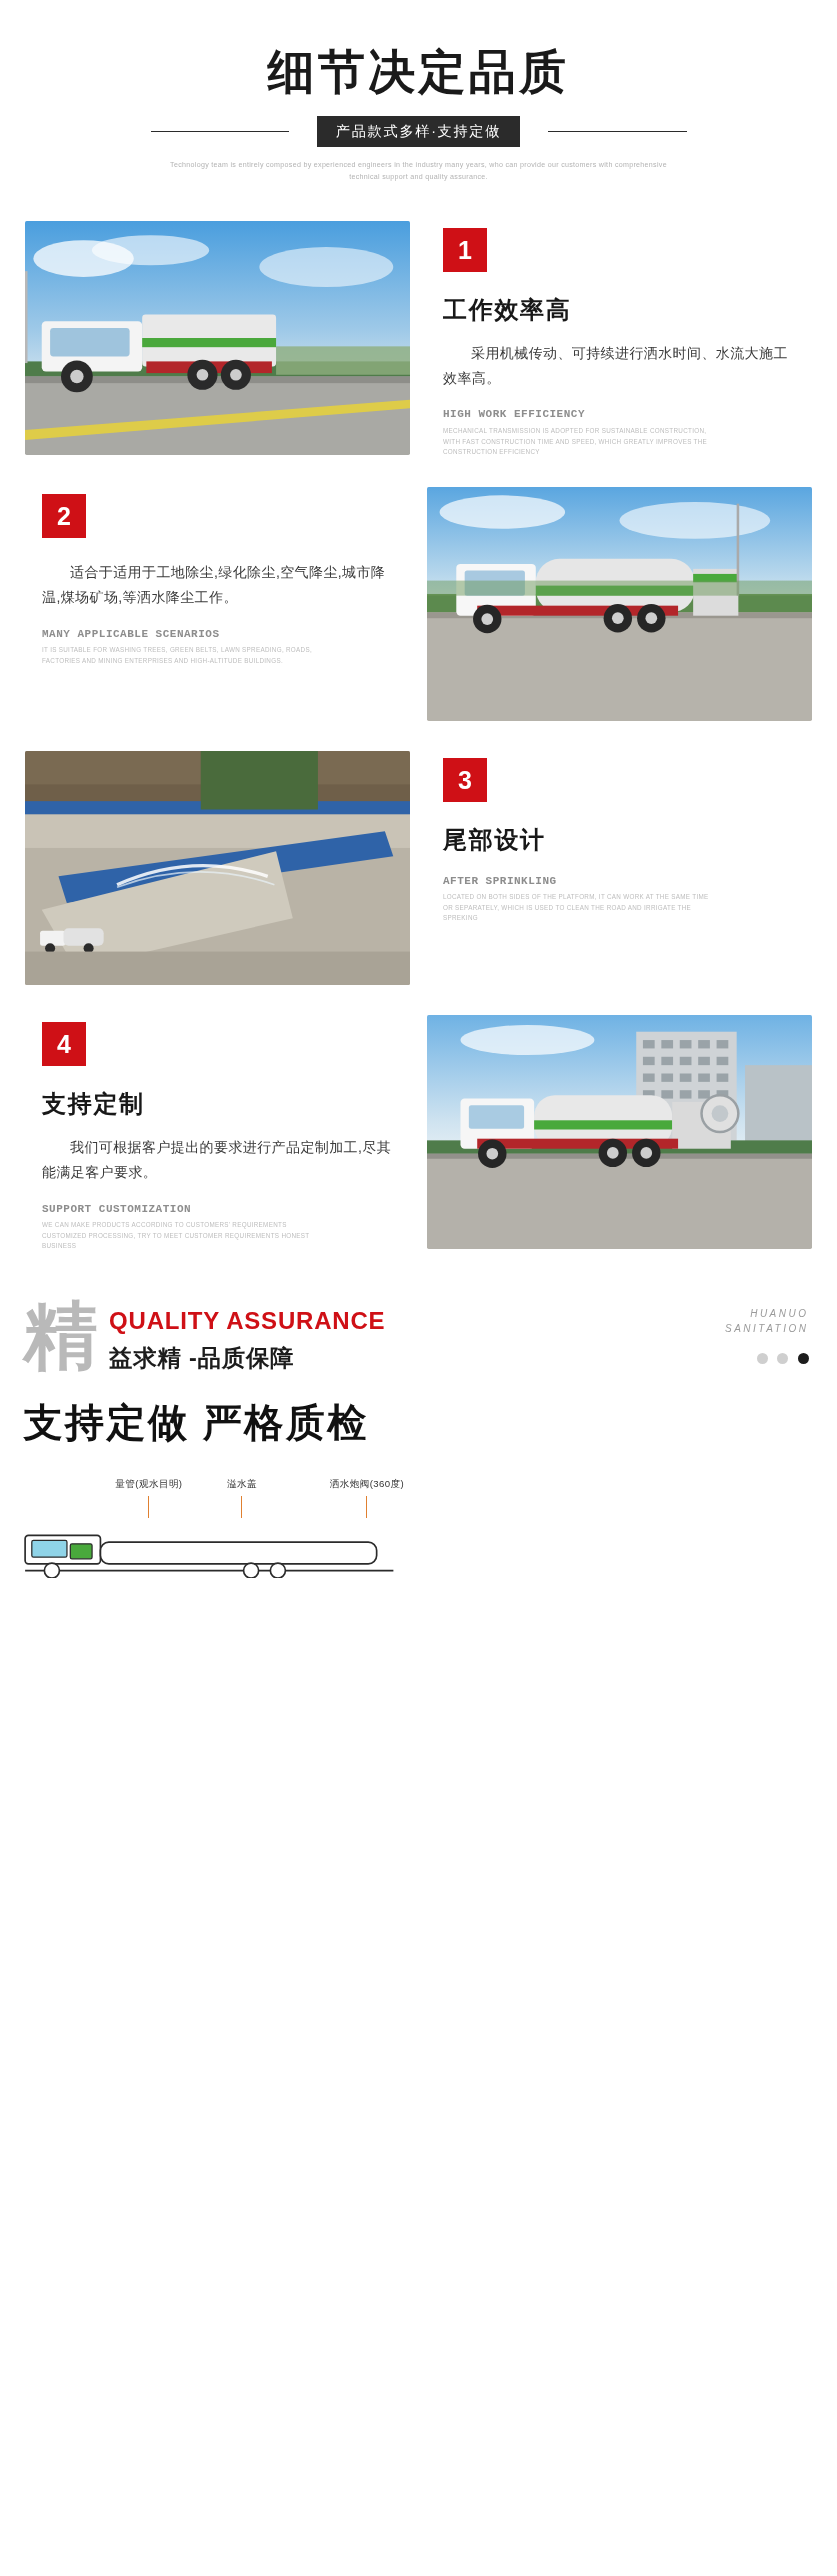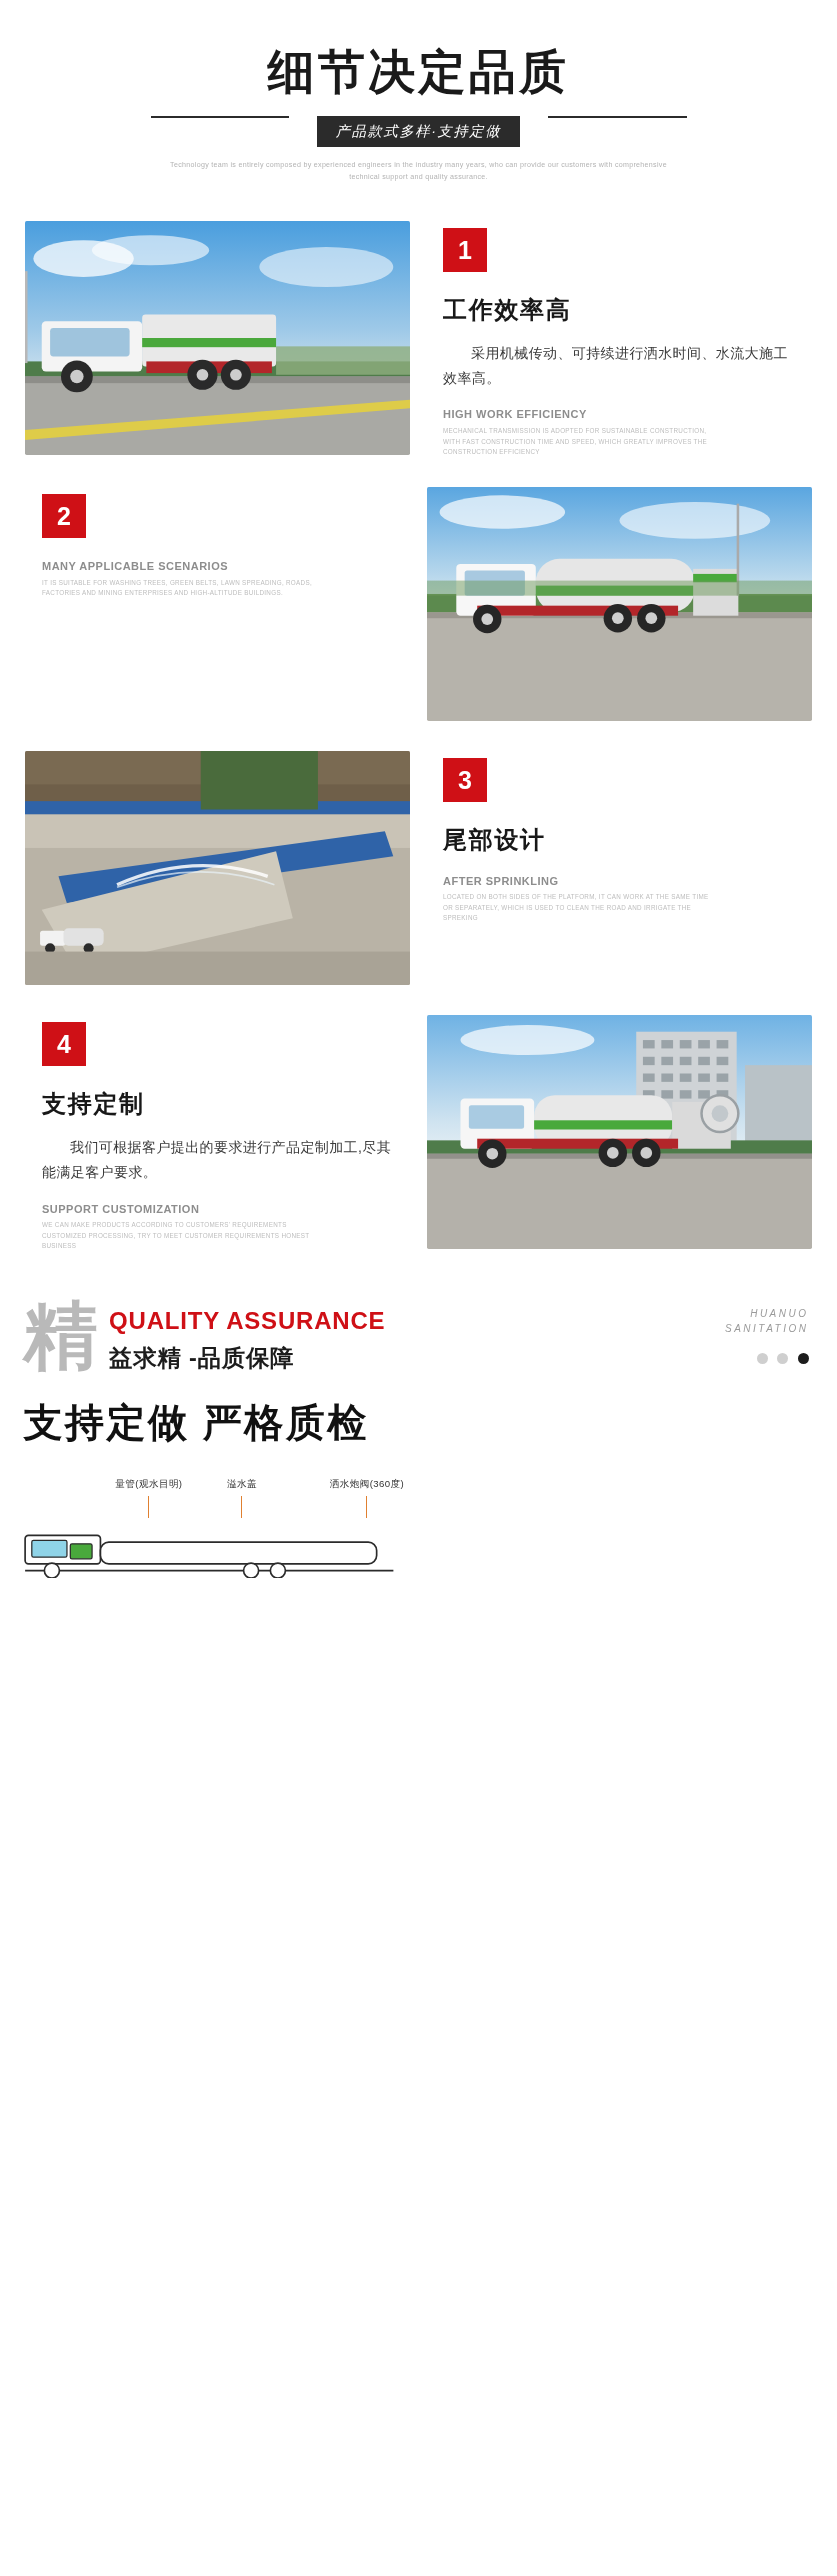--- a/index.html
+++ b/index.html
@@ -16,25 +16,24 @@
   .header-title {
     font-size: 47px;
     font-weight: bold;
     letter-spacing: 3.3px;
     color: #1a1a1a;
     line-height: 1.1;
   }
   .header-sub-wrap {
     margin: 18.4px auto 0 auto;
     display: flex;
-    align-items: flex-start;
+    align-items: center;
     justify-content: center;
     gap: 28px;
     width: 536px;
-    font-style: italic;
   }
   .header-rule { flex: 1; height: 1.7px; background: #2b2b2b; }
   .header-sub {
     background: #2b2b2b;
     color: #fff;
     font-size: 14.2px;
     letter-spacing: 1.7px;
     padding: 5.9px 18.4px;
     white-space: nowrap;
   }
@@ -97,20 +96,21 @@
     color: #3a3a3a;
     text-indent: 28px;
     letter-spacing: 0.4px;
   }
   .blk-entitle {
     margin-top: 18.4px;
     font-size: 11px;
     font-weight: bold;
     color: #8d8d8d;
     letter-spacing: 0.5px;
+    font-family: Liberation Mono, monospace;
   }
   .blk-endesc {
     margin-top: 5.9px;
     font-size: 6.3px;
     line-height: 1.65;
     color: #bdbdbd;
     letter-spacing: 0.3px;
     max-width: 276px;
   }
 
@@ -297,20 +297,21 @@
               <circle cx="228" cy="157" r="7" fill="#cfcfcf"></circle>
             <circle cx="268" cy="157" r="17" fill="#262626"></circle>
               <circle cx="268" cy="157" r="7" fill="#cfcfcf"></circle>
           </g>
           <rect x="370" y="20" width="3" height="110" fill="#aaa"></rect>
           <rect x="0" y="112" width="460" height="18" fill="#6d9a5b" opacity=".5"></rect>
         </svg>
       </div>
       <div class="textcol">
         <div class="num-badge">2</div>
+        <div class="blk-desc">适合于适用于工地除尘,绿化除尘,空气降尘,城市降温,煤场矿场,等洒水降尘工作。</div>
         <div class="blk-entitle">MANY APPLICABLE SCENARIOS</div>
         <div class="blk-endesc">IT IS SUITABLE FOR WASHING TREES, GREEN BELTS, LAWN SPREADING, ROADS, FACTORIES AND MINING ENTERPRISES AND HIGH-ALTITUDE BUILDINGS.</div>
       </div>
     </div>
   </div>
 
   <div class="block">
     <div class="row">
       <div class="photo">
         <svg viewBox="0 0 460 280" preserveAspectRatio="none">

